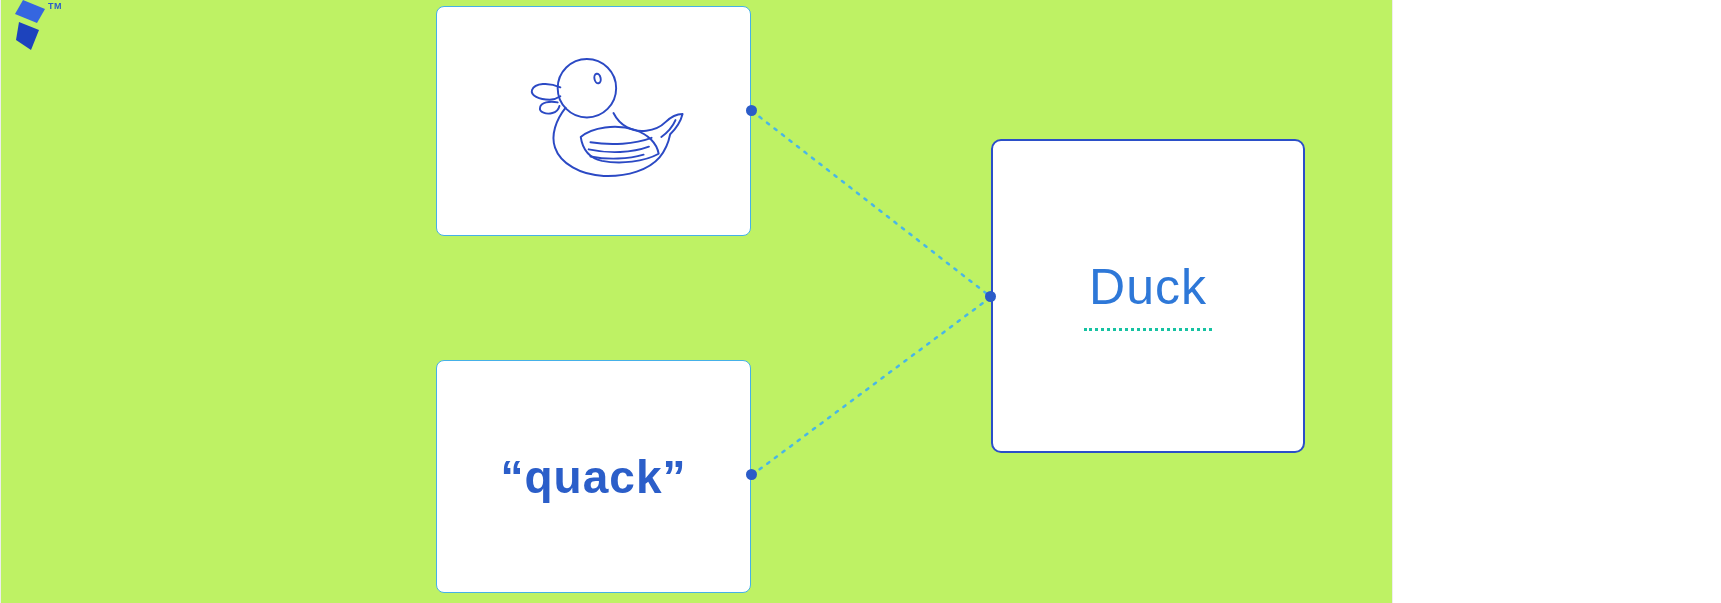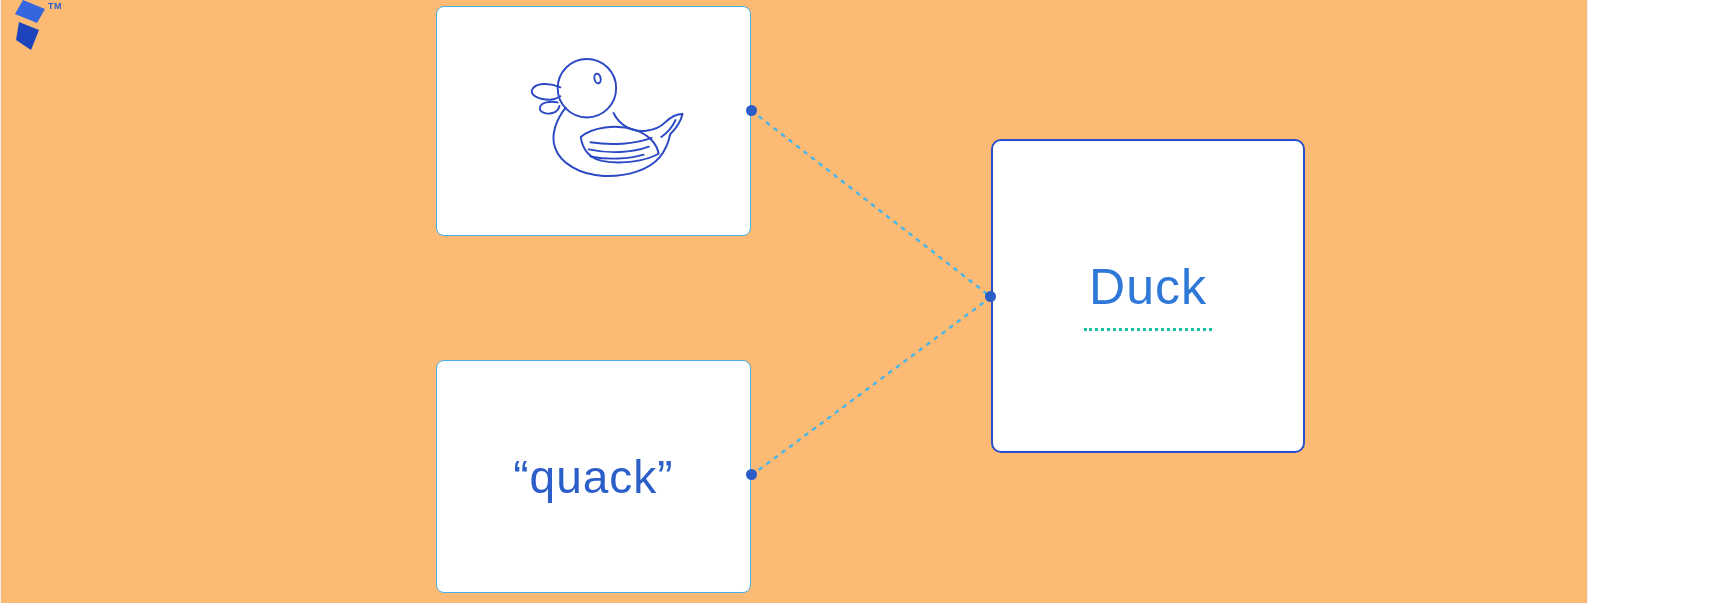--- a/index.html
+++ b/index.html
@@ -3,23 +3,23 @@
 <meta charset="utf-8">
 <style>
   html, body {
     margin: 0;
     padding: 0;
     background: #ffffff;
     font-family: "Liberation Sans", sans-serif;
   }
   .canvas {
     position: relative;
-    width: 1588px;
+    width: 1393px;
     height: 603px;
-    background: #fdba74;
+    background: #bef264;
     overflow: hidden;
     border-left: 1px solid #ededed;
     border-right: 1px solid #ededed;
     box-sizing: border-box;
   }
 
   
   .logo {
     position: absolute;
     left: 10px;
@@ -86,21 +86,21 @@
     height: 314px;
     border: 2px solid #2b4fc8;
     border-radius: 10px;
     flex-direction: column;
     justify-content: center;
   }
 
   .quack-word {
     font-size: 46px;
     color: #2b5ec9;
-    font-weight: 400;
+    font-weight: 700;
     letter-spacing: 1px;
     text-align: right;
   }
   .duck-word {
     font-size: 50px;
     color: #2e78d8;
     font-weight: 400;
     letter-spacing: 1px;
     line-height: 1;
   }

